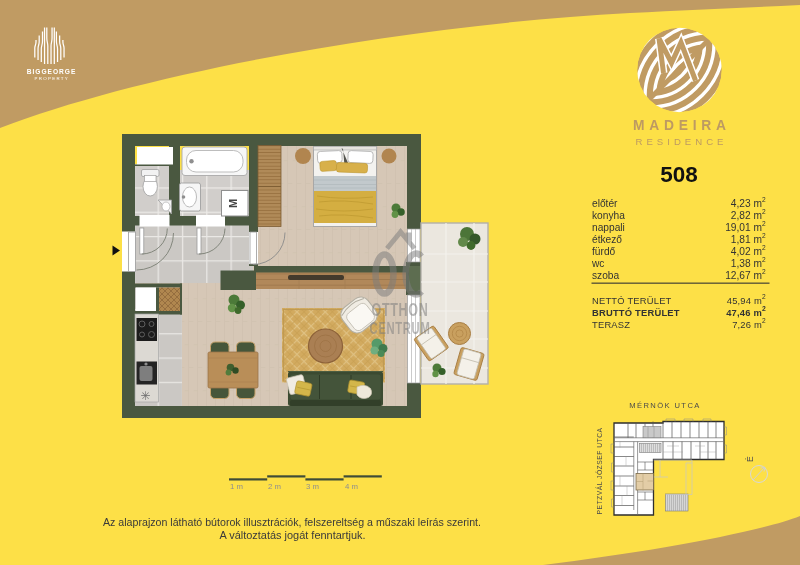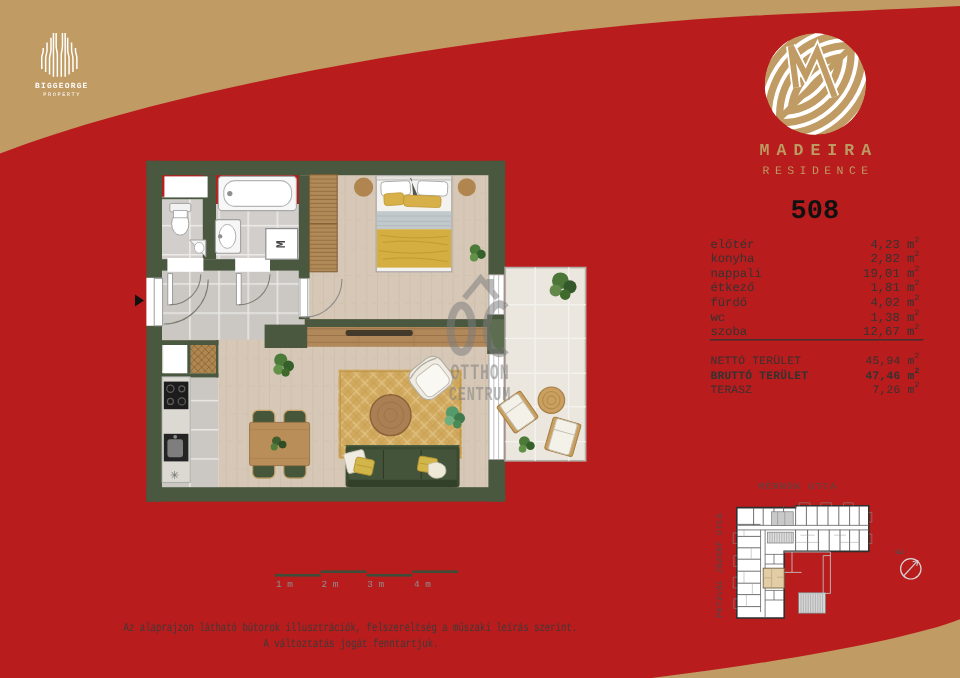--- a/index.html
+++ b/index.html
@@ -1,17 +1,17 @@
 <!DOCTYPE html>
 <html><head>
 <meta charset="utf-8">
 <style>
   html,body{margin:0;padding:0;}
-  .page{position:relative;width:800px;height:565px;background:#b91c1c;overflow:hidden;
-        font-family:Liberation Mono, monospace;}
+  .page{position:relative;width:800px;height:565px;background:#fde047;overflow:hidden;
+        font-family:Liberation Sans, sans-serif;}
   svg{display:block;}
 </style>
 </head>
 <body>
 <div class="page">
 <svg width="800" height="565" viewBox="0 0 800 565" xmlns="http://www.w3.org/2000/svg">
 <defs>
   <pattern id="tiles" width="24.3" height="24.3" patternUnits="userSpaceOnUse" patternTransform="translate(11.8,17.3)">
     <rect width="24.3" height="24.3" fill="#cbc8c4"></rect>
     <path d="M0,0.65H24.3 M0.65,0V24.3" stroke="#eae8e5" stroke-width="1.3" fill="none"></path>

